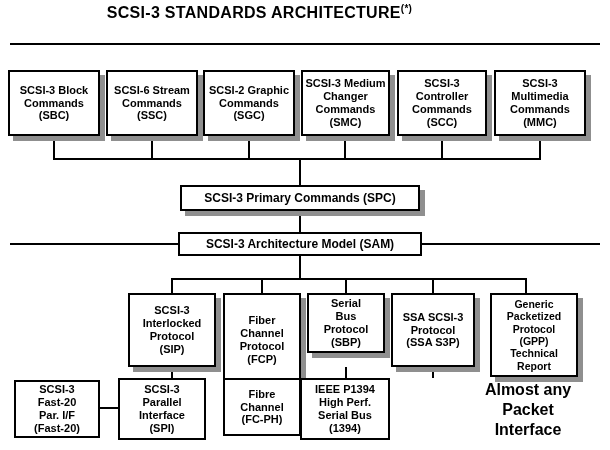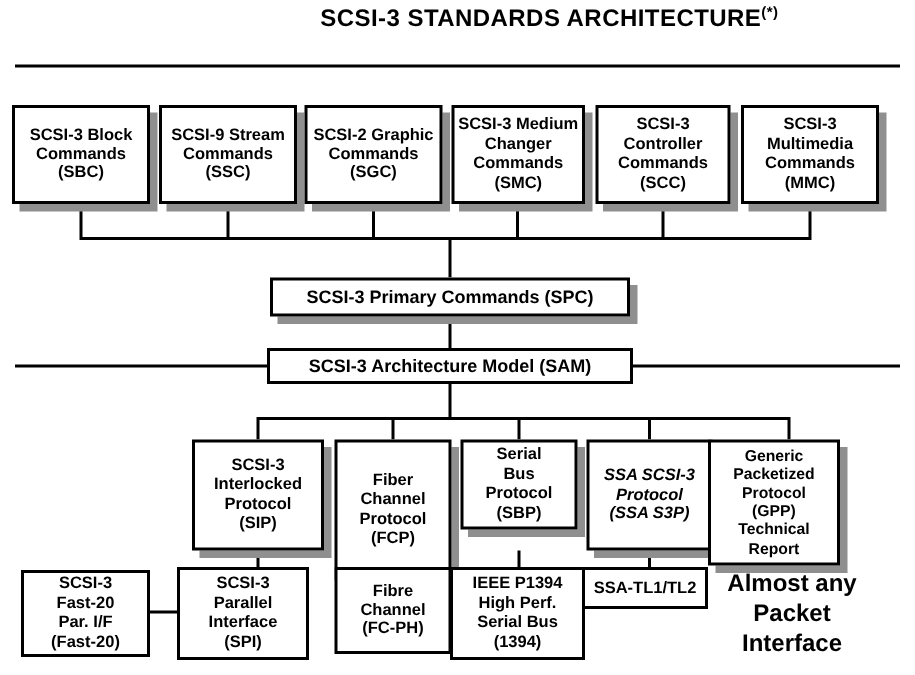--- a/index.html
+++ b/index.html
@@ -9,21 +9,21 @@
     width: 610px;
     height: 450px;
     background: #ffffff;
     font-family: "Liberation Sans", sans-serif;
     color: #000000;
     overflow: hidden;
   }
   .title {
     position: absolute;
     top: 3px; left: 0; width: 519px;
-    text-align: right;
+    text-align: center;
     font-size: 16px;
     font-weight: bold;
     letter-spacing: 0.3px;
   }
   .title sup { font-size: 10px; vertical-align: super; }
   .hline, .vline { position: absolute; background: #000000; }
   .box {
     position: absolute;
     background: #ffffff;
     border: 2px solid #000000;
@@ -55,21 +55,21 @@
 
 <div class="stage">
 
   <div class="title"><span>SCSI-3 STANDARDS ARCHITECTURE</span><sup>(*)</sup></div>
 
   <div class="hline" style="left:10px; top:43px; width:590px; height:2px;"></div>
 
   <div class="box shadow" style="left:8px;   top:70px; width:92px; height:66px;">SCSI-3 Block
 Commands
 (SBC)</div>
-  <div class="box shadow" style="left:106px; top:70px; width:92px; height:66px;">SCSI-9 Stream
+  <div class="box shadow" style="left:106px; top:70px; width:92px; height:66px;">SCSI-6 Stream
 Commands
 (SSC)</div>
   <div class="box shadow" style="left:203px; top:70px; width:92px; height:66px;">SCSI-2 Graphic
 Commands
 (SGC)</div>
   <div class="box shadow" style="left:301px; top:70px; width:89px; height:66px;">SCSI-3 Medium
 Changer
 Commands
 (SMC)</div>
   <div class="box shadow" style="left:397px; top:70px; width:90px; height:66px;">SCSI-3
@@ -109,24 +109,24 @@
 Protocol
 (SIP)</div>
   <div class="box shadow" style="left:223px; top:293px; width:78px; height:94px;">Fiber
 Channel
 Protocol
 (FCP)</div>
   <div class="box shadow" style="left:307px; top:293px; width:78px; height:60px;">Serial
 Bus
 Protocol
 (SBP)</div>
-  <div class="box shadow" style="left:391px; top:293px; width:84px; height:74px;font-style:italic;">SSA SCSI-3
+  <div class="box shadow" style="left:391px; top:293px; width:84px; height:74px;">SSA SCSI-3
 Protocol
 (SSA S3P)</div>
-  <div class="box shadow f10" style="left:472px; top:293px; width:88px; height:84px;">Generic
+  <div class="box shadow f10" style="left:490px; top:293px; width:88px; height:84px;">Generic
 Packetized
 Protocol
 (GPP)
 Technical Report</div>
 
   <div class="vline" style="left:171px; top:367px; width:2px; height:11px;"></div>
   <div class="vline" style="left:261px; top:367px; width:2px; height:11px;"></div>
   <div class="vline" style="left:345px; top:367px; width:2px; height:11px;"></div>
   <div class="vline" style="left:432px; top:367px; width:2px; height:11px;"></div>
   <div class="vline" style="left:525px; top:367px; width:2px; height:11px;"></div>
@@ -140,19 +140,18 @@
 Parallel
 Interface
 (SPI)</div>
   <div class="box" style="left:223px; top:378px; width:78px; height:58px;">Fibre
 Channel
 (FC-PH)</div>
   <div class="box" style="left:300px; top:378px; width:90px; height:62px;">IEEE P1394
 High Perf.
 Serial Bus
 (1394)</div>
-  <div class="box" style="left:388px; top:378px; width:84px; height:28px;">SSA-TL1/TL2</div>
 
   <div class="note" style="left:482px; top:380px; width:92px;">Almost any
 Packet
 Interface</div>
 
 </div>
 
 </body></html>

